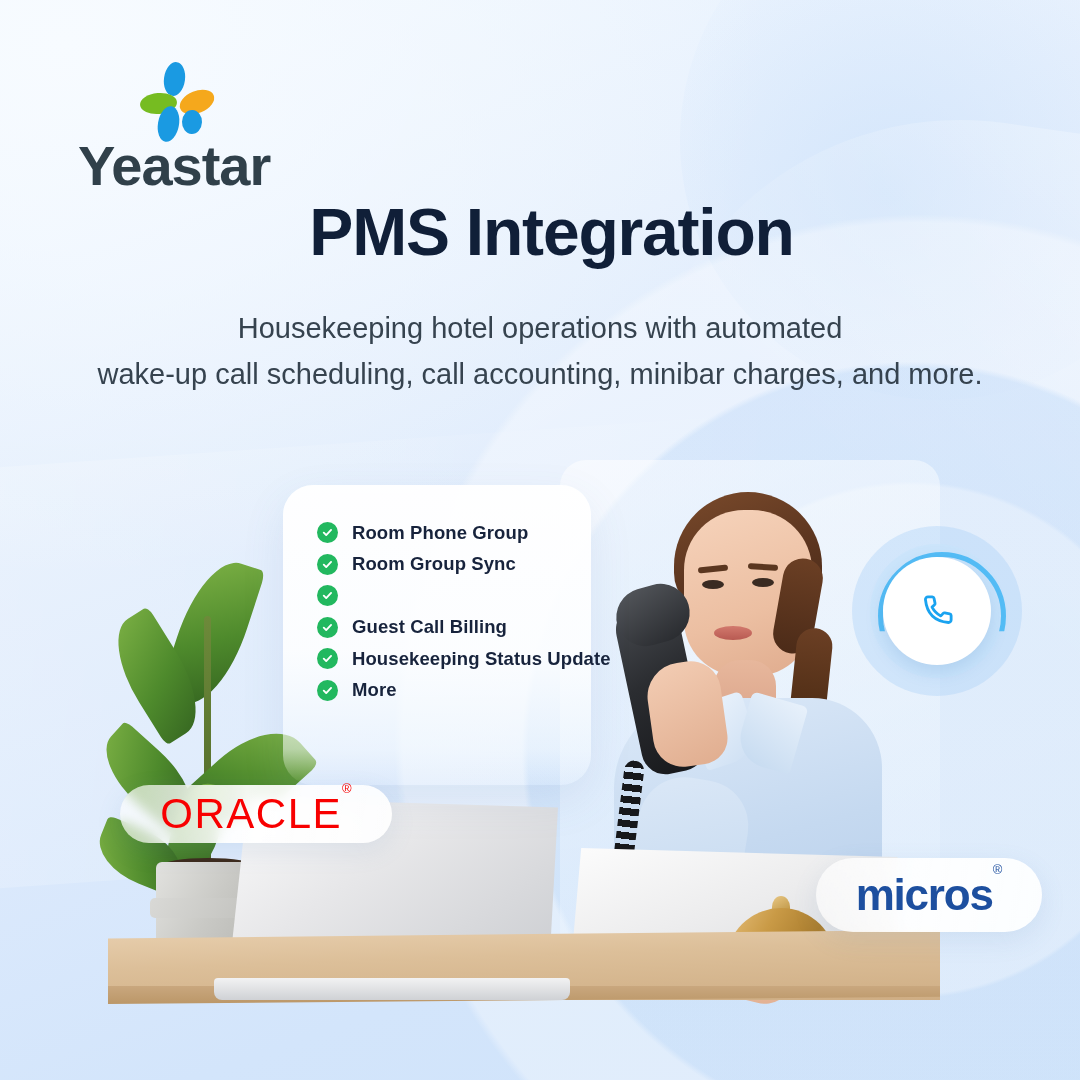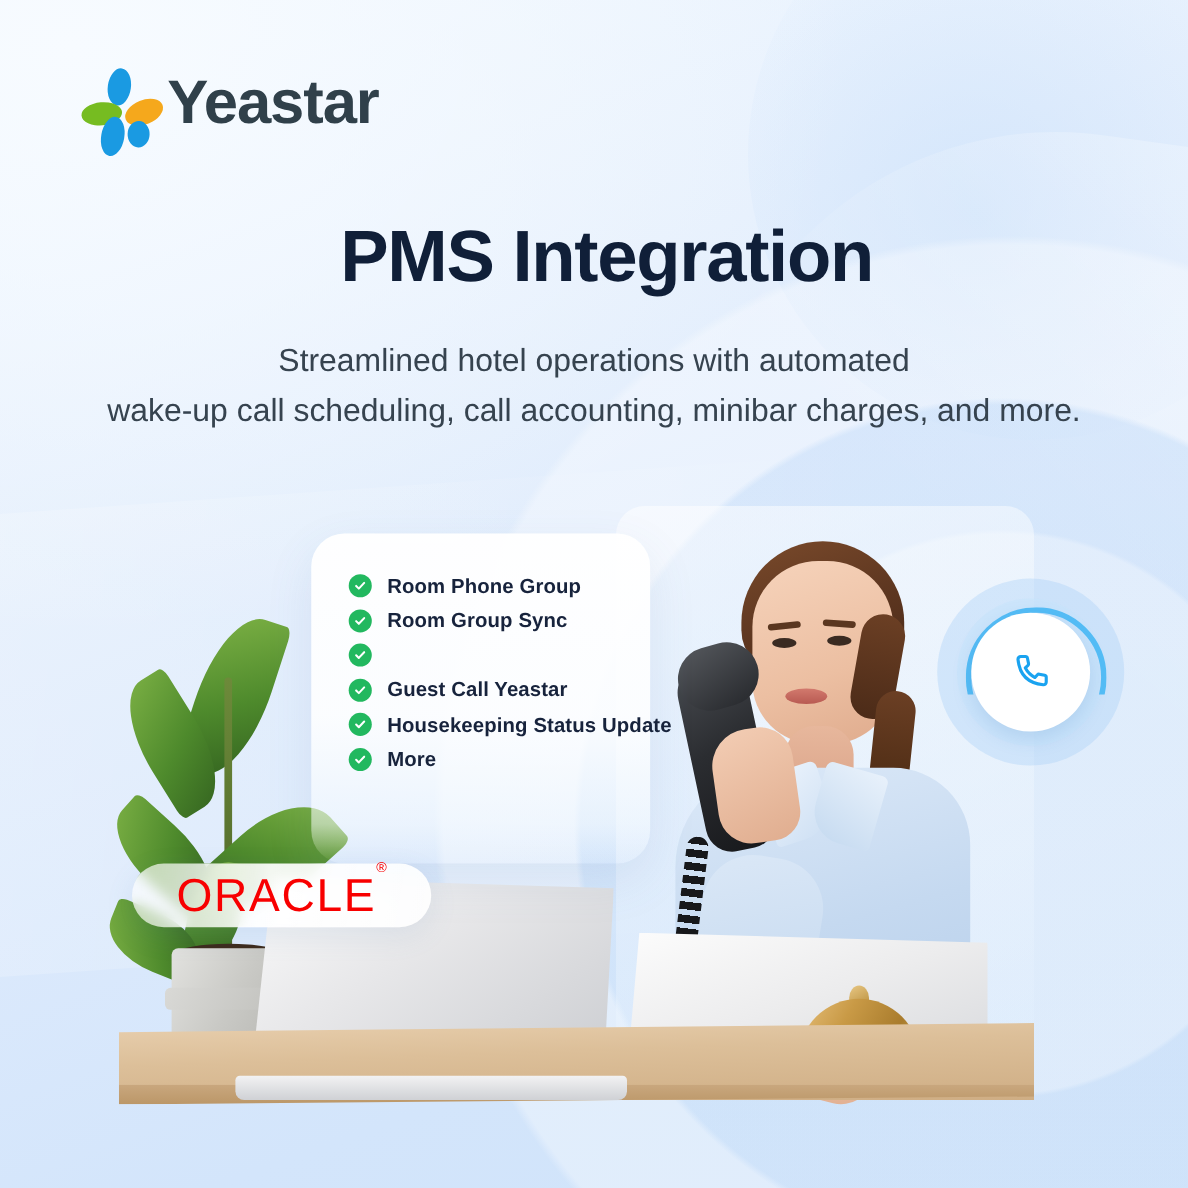--- a/index.html
+++ b/index.html
@@ -27,21 +27,21 @@
   .wedge{position:absolute;left:640px;top:120px;width:640px;height:640px;
     background:linear-gradient(215deg, rgba(255,255,255,.35), rgba(255,255,255,0) 62%);
     border-radius:50% 0 0 0;transform:rotate(8deg);}
   .soft-band{position:absolute;left:-80px;top:430px;width:1240px;height:420px;
     background:linear-gradient(100deg, rgba(255,255,255,.22), rgba(255,255,255,0) 70%);
     transform:rotate(-4deg);}
   .corner-tr{position:absolute;right:-120px;top:-120px;width:520px;height:520px;border-radius:50%;
     background:radial-gradient(circle at 40% 60%, rgba(198,222,250,.55), rgba(198,222,250,0) 65%);}
 
   
-  .logo{position:absolute;left:78px;top:62px;display:flex;align-items:center;gap:14px;}
+  .logo{position:absolute;left:78px;top:62px;display:flex;align-items:center;gap:14px;flex-direction:column;}
   .logo-mark{position:relative;width:60px;height:62px;}
   .logo-mark i{position:absolute;display:block;border-radius:50%;}
   .pet-top     {width:21px;height:34px;left:20px;top:0px;   background:#1a9ae2;transform:rotate(8deg);}
   .pet-right   {width:36px;height:22px;left:35px;top:29px;  background:#f5a81c;transform:rotate(-22deg);}
   .pet-left    {width:37px;height:21px;left:-4px;top:31px;  background:#76bc21;transform:rotate(-5deg);}
   .pet-bottom  {width:21px;height:36px;left:14px;top:44px;  background:#1a9ae2;transform:rotate(10deg);}
   .pet-mid     {width:20px;height:24px;left:38px;top:48px;  background:#1a9ae2;transform:rotate(2deg);}
   .logo-text{font-size:56px;font-weight:700;color:#30404a;letter-spacing:-1px;line-height:1;}
 
   .headline{position:absolute;left:0;right:0;top:194px;text-align:center;
@@ -204,21 +204,21 @@
       <i class="pet-right"></i>
       <i class="pet-left"></i>
       <i class="pet-bottom"></i>
       <i class="pet-mid"></i>
     </span>
     <span class="logo-text">Yeastar</span>
   </div>
 
   <div class="headline">PMS Integration</div>
   <div class="subhead">
-    <span>Streamlined hotel operations with automated</span>
+    <span>Housekeeping hotel operations with automated</span>
     <span>wake-up call scheduling, call accounting, minibar charges, and more.</span>
   </div>
 
   <div class="scene">
 
     <div class="screen-panel"></div>
 
     <div class="plant">
       <div class="leaf lf1"></div>
       <div class="leaf lf2"></div>
@@ -291,21 +291,21 @@
                 <path d="M3.4 8.2l3 3 6-6.4" fill="none" stroke="#fff" stroke-width="2.3" stroke-linecap="round" stroke-linejoin="round"></path>
               </svg>
           </span>
         </li>
         <li class="feature-item">
           <span class="check">
             <svg width="13" height="13" viewBox="0 0 16 16">
                 <path d="M3.4 8.2l3 3 6-6.4" fill="none" stroke="#fff" stroke-width="2.3" stroke-linecap="round" stroke-linejoin="round"></path>
               </svg>
           </span>
-          <span class="feature-label">Guest Call Yeastar</span>
+          <span class="feature-label">Guest Call Billing</span>
         </li>
         <li class="feature-item">
           <span class="check">
             <svg width="13" height="13" viewBox="0 0 16 16">
                 <path d="M3.4 8.2l3 3 6-6.4" fill="none" stroke="#fff" stroke-width="2.3" stroke-linecap="round" stroke-linejoin="round"></path>
               </svg>
           </span>
           <span class="feature-label">Housekeeping Status Update</span>
         </li>
         <li class="feature-item">
@@ -328,14 +328,17 @@
           <path d="M6.6 3.5h2.6c.5 0 .9.35 1 .83l.62 3a1 1 0 0 1-.3.95l-1.5 1.37a12.5 12.5 0 0 0 5.3 5.3l1.37-1.5a1 1 0 0 1 .95-.3l3 .62c.48.1.83.5.83 1v2.6c0 .9-.75 1.6-1.64 1.53C10.7 18.1 5.9 13.3 5.07 5.14 4.99 4.25 5.7 3.5 6.6 3.5z" fill="none" stroke="#1aa3f0" stroke-width="1.7" stroke-linejoin="round"></path>
         </svg>
       </div>
     </div>
 
   </div>
 
   <div class="pill pill-oracle">
     <span class="oracle-logo"><span>ORACLE</span><sup>®</sup></span>
   </div>
+  <div class="pill pill-micros">
+    <span class="micros-logo"><span>micros</span><sup>®</sup></span>
+  </div>
 
 </div>
 
 </body></html>

